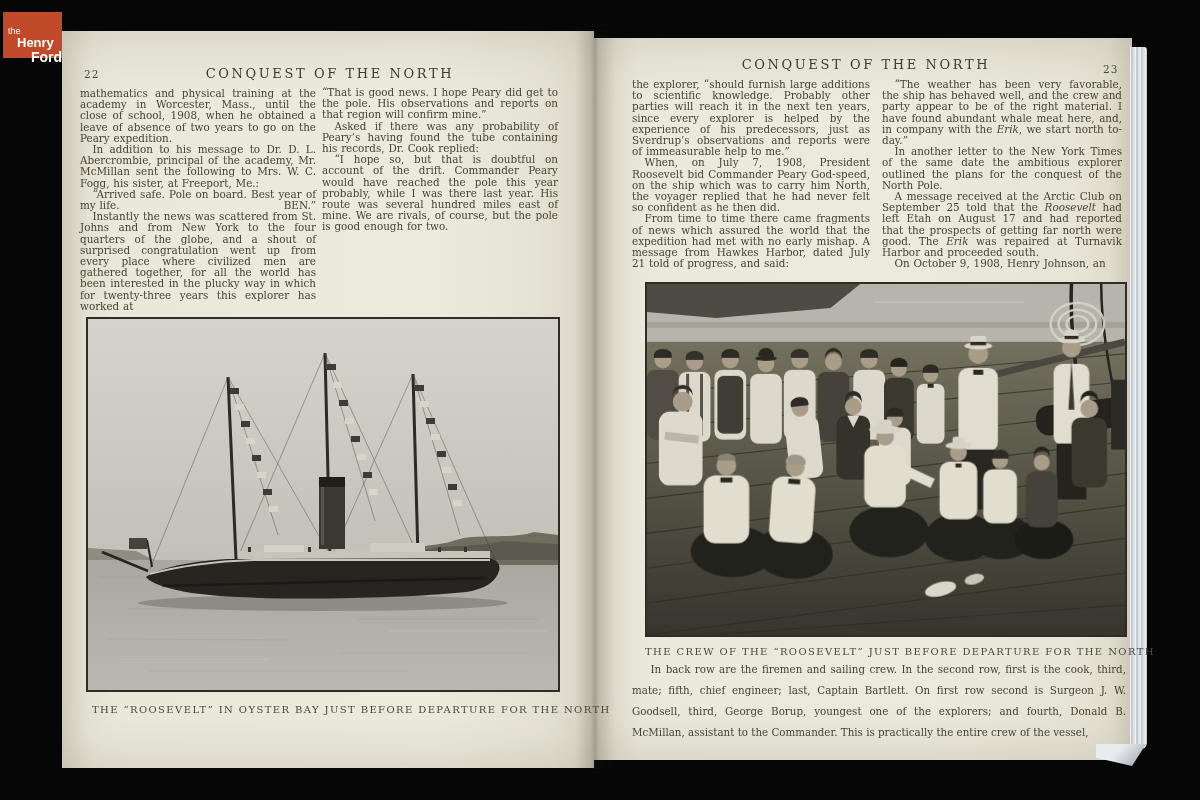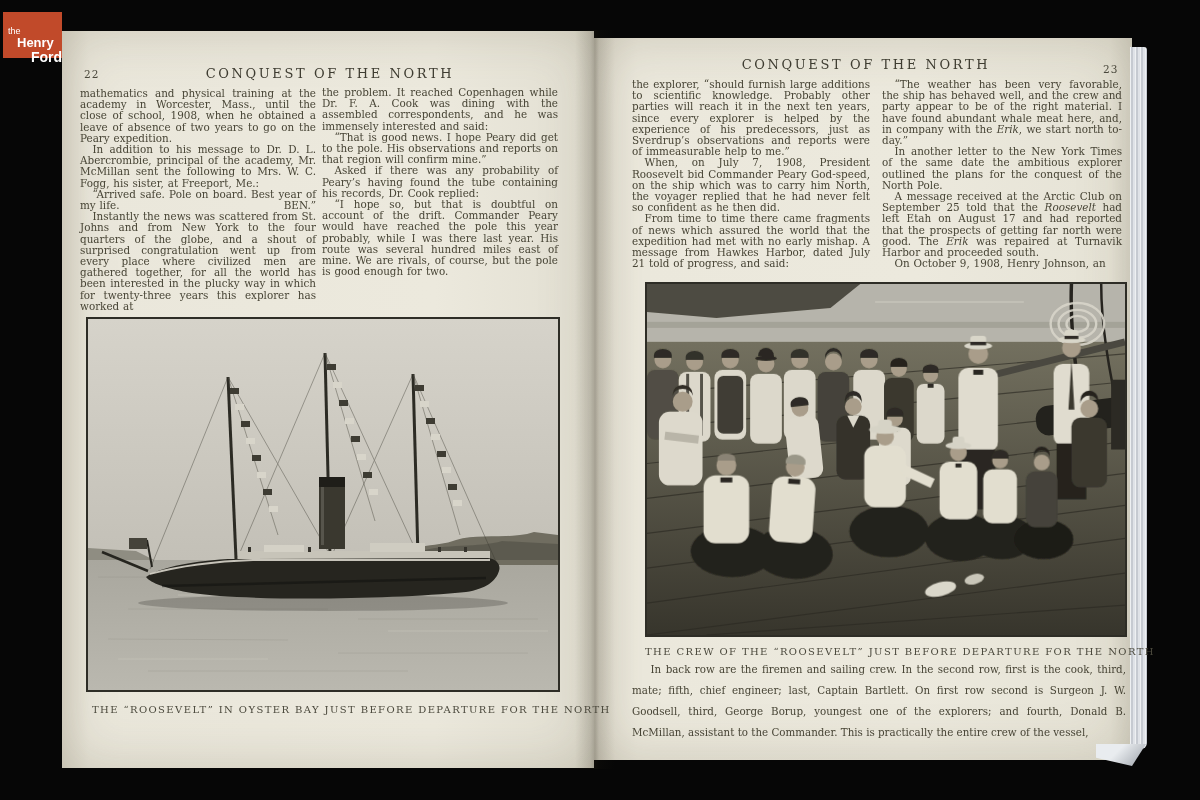--- a/index.html
+++ b/index.html
@@ -67,21 +67,20 @@
     <p>mathematics and physical training at the academy in Worcester, Mass., until the close of school, 1908, when he obtained a leave of absence of two years to go on the Peary expedition.</p>
     <p>In addition to his message to Dr. D. L. Abercrombie, principal of the academy, Mr. McMillan sent the following to Mrs. W. C. Fogg, his sister, at Freeport, Me.:</p>
     <p class="telegram">
       <span>“Arrived safe. Pole on board. Best year of my life.</span>
       <span class="sig">BEN.”</span>
     </p>
     <p>Instantly the news was scattered from St. Johns and from New York to the four quarters of the globe, and a shout of surprised congratulation went up from every place where civilized men are gathered together, for all the world has been interested in the plucky way in which for twenty-three years this explorer has worked at</p>
   </div>
 
   <div class="col cont" style="left:322px;top:87px;width:236px;">
-      <p>the problem.  It reached Copenhagen while Dr. F. A. Cook was dining with the assembled correspondents, and he was immensely interested and said:</p>
       <p>“That is good news. I hope Peary did get to the pole. His observations and reports on that region will confirm mine.”</p>
       <p>Asked if there was any probability of Peary’s having found the tube containing his records, Dr. Cook replied:</p>
       <p>“I hope so, but that is doubtful on account of the drift.  Commander Peary would have reached the pole this year probably, while I was there last year.  His route was several hundred miles east of mine.  We are rivals, of course, but the pole is good enough for two.</p>
     </div>
 
   <div class="photo-frame" style="left:86px;top:317px;width:474px;height:375px;">
     <svg viewBox="0 0 470 371" preserveAspectRatio="none">
       <defs>
         <linearGradient id="sky" x1="0" y1="0" x2="0" y2="1">
           <stop offset="0" stop-color="#d6d3ca"></stop>

